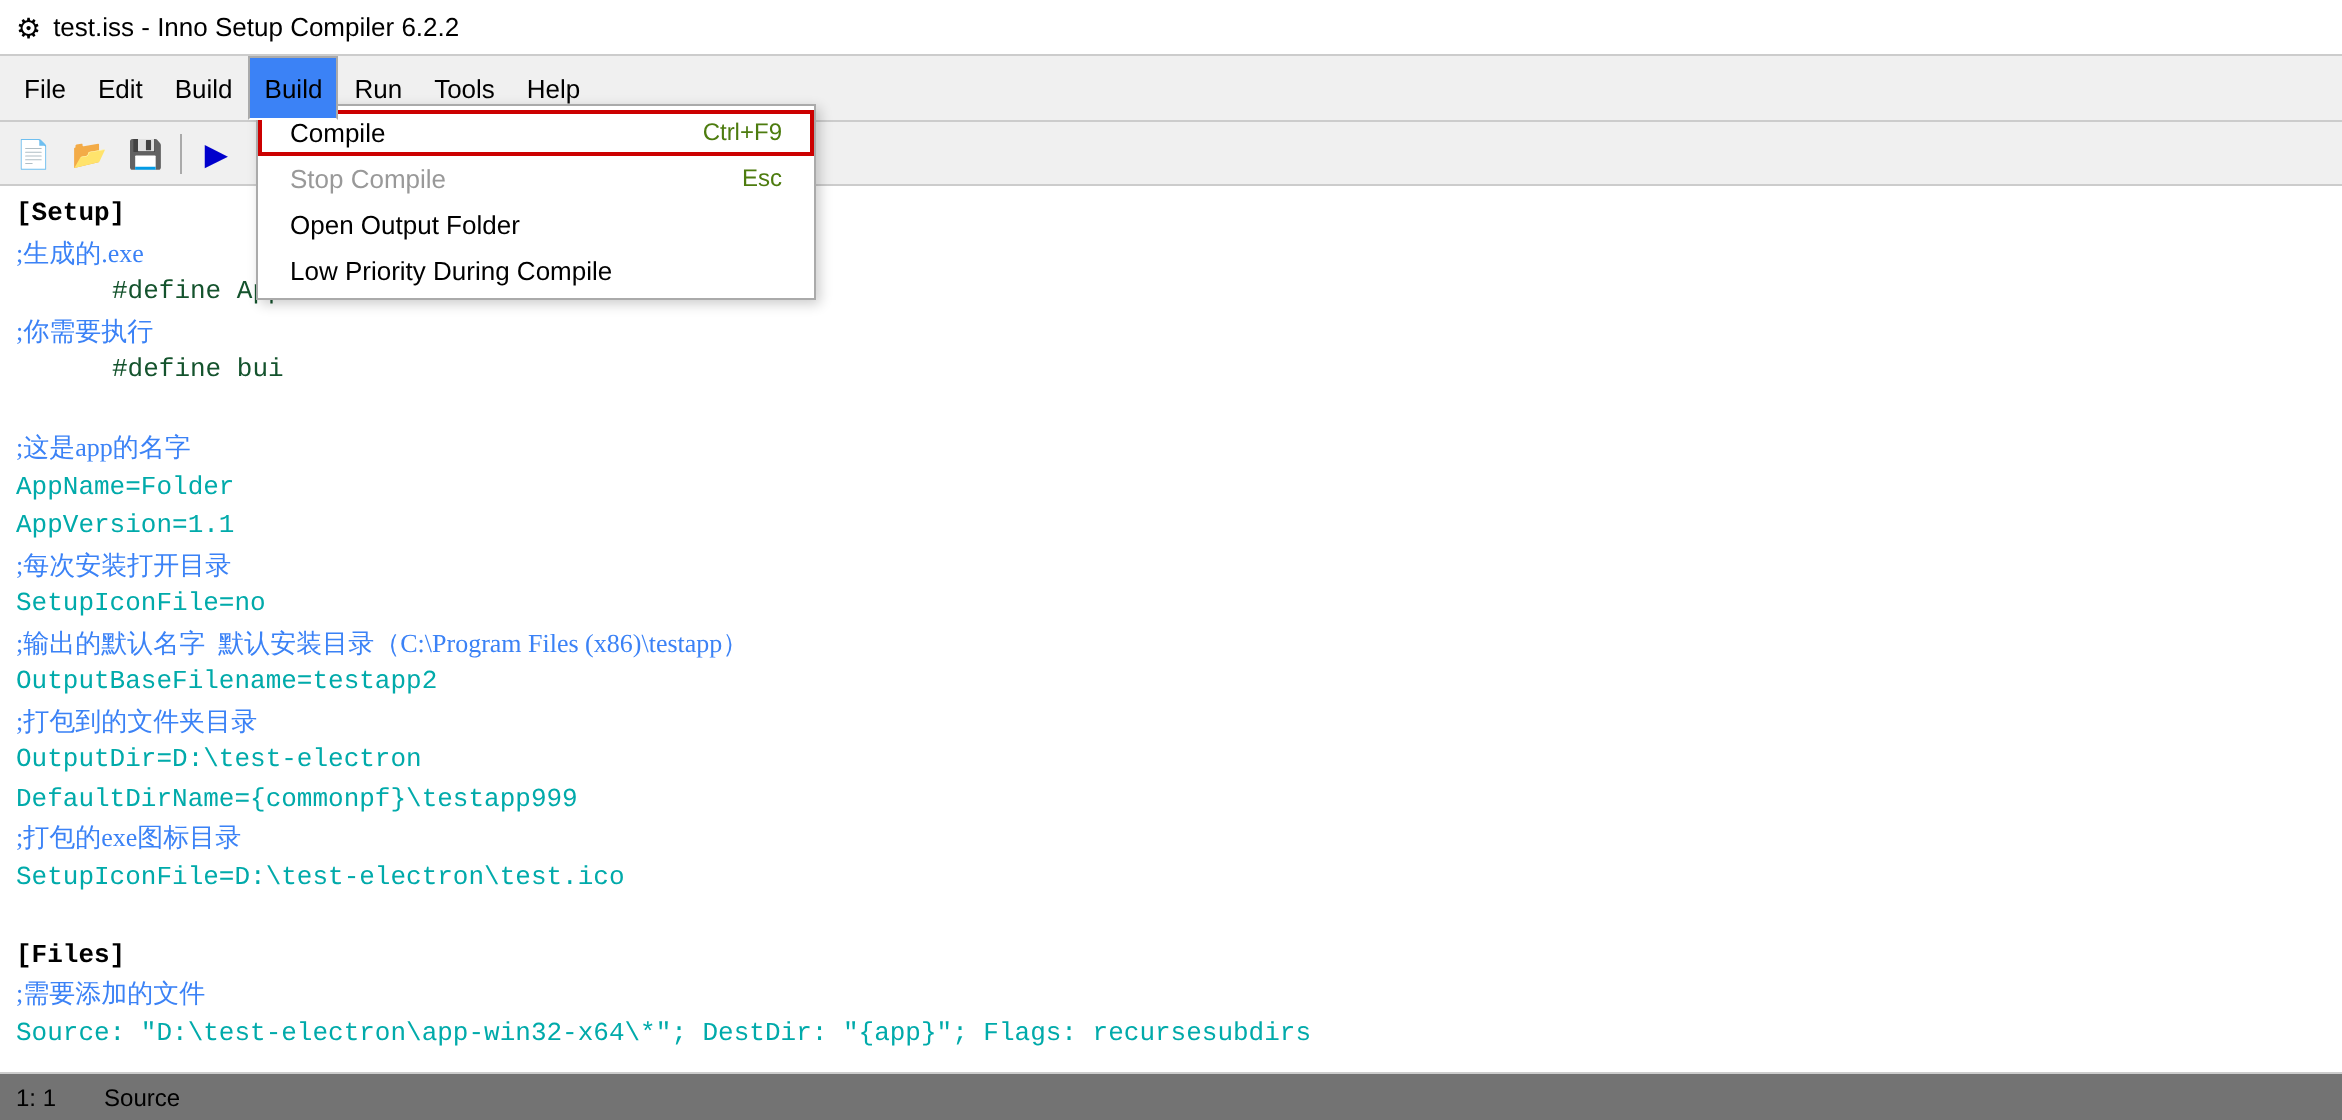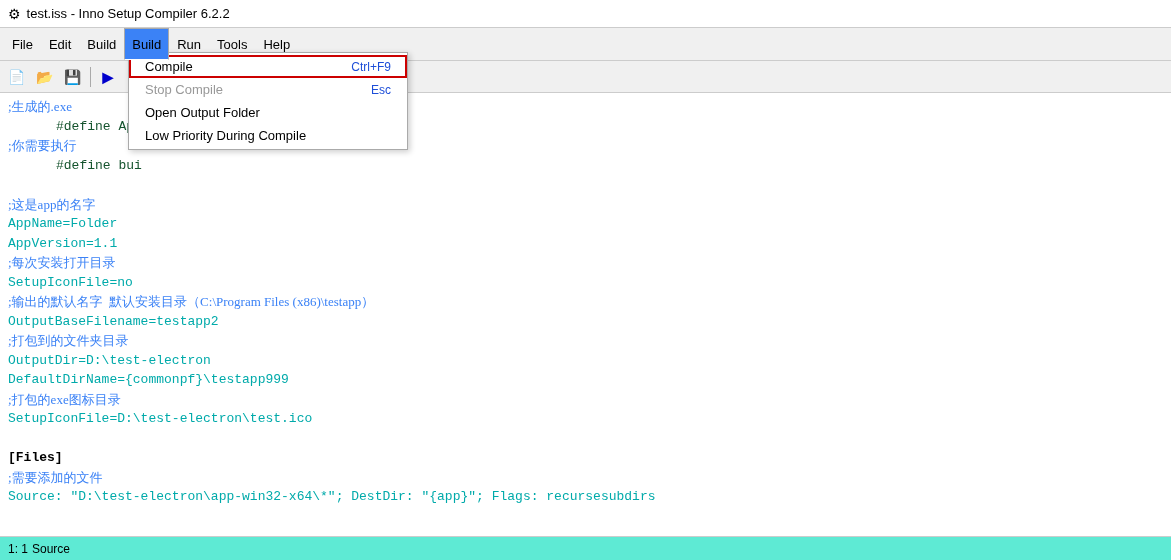--- a/index.html
+++ b/index.html
@@ -87,38 +87,37 @@
       left: 128px;
       background: #fff;
       border: 1px solid #aaa;
       box-shadow: 2px 2px 6px rgba(0,0,0,0.2);
       z-index: 100;
       min-width: 280px;
       padding: 2px 0;
     }
     .dropdown-item {
       display: flex;
-      align-items: center;
       justify-content: space-between;
       padding: 4px 16px;
       cursor: pointer;
       font-size: 13px;
       color: #000;
       gap: 36px;
     }
     .dropdown-item.compile-item {
       border: 2px solid #cc0000;
       padding: 2px 14px;
     }
     .dropdown-item.disabled {
       color: #999;
       cursor: default;
     }
     .dropdown-shortcut {
-      color: #1d4ed8;
+      color: #4d7c0f;
       font-size: 12px;
       margin-left: 40px;
     }
 
     
     .editor {
       background: #fff;
       flex: 1;
       overflow: auto;
       font-family: 'Courier New', monospace;
@@ -128,29 +127,29 @@
       height: calc(560px - 28px - 24px - 32px - 24px);
     }
     .line { white-space: pre; }
     .clr-teal { color: #00aaaa; }
     .clr-green { color: #3b82f6; font-family: Liberation Serif, serif; }
     .clr-blue { color: #14532d; margin-left: 48px; }
     .clr-black { color: #000; font-weight: bold; }
 
     
     .status-bar {
-      background: #5eead4;
+      background: #737373;
       border-top: 1px solid #ccc;
       height: 24px;
       display: flex;
       align-items: center;
       padding: 0 8px;
       font-size: 12px;
       color: #000;
-      gap: 4px;
+      gap: 24px;
       position: absolute;
       bottom: 0;
       left: 0;
       right: 0;
     }
   </style>
 </head>
 <body>
 
 <div class="title-bar">
@@ -195,20 +194,21 @@
   <button class="toolbar-btn">
     <span>💾</span>
   </button>
   <div class="toolbar-separator"></div>
   <button class="toolbar-btn">
     <span style="color:#0000cc; font-weight:bold;">▶</span>
   </button>
 </div>
 
 <div class="editor" id="editor-area">
+<div class="line clr-black">[Setup]</div>
     <div class="line clr-green">;生成的.exe</div>
     <div class="line clr-blue">#define App</div>
     <div class="line clr-green">;你需要执行</div>
     <div class="line clr-blue">#define bui</div>
     <div class="line ">&nbsp;</div>
     <div class="line clr-green">;这是app的名字</div>
     <div class="line clr-teal">AppName=Folder</div>
     <div class="line clr-teal">AppVersion=1.1</div>
     <div class="line clr-green">;每次安装打开目录</div>
     <div class="line clr-teal">SetupIconFile=no</div>

